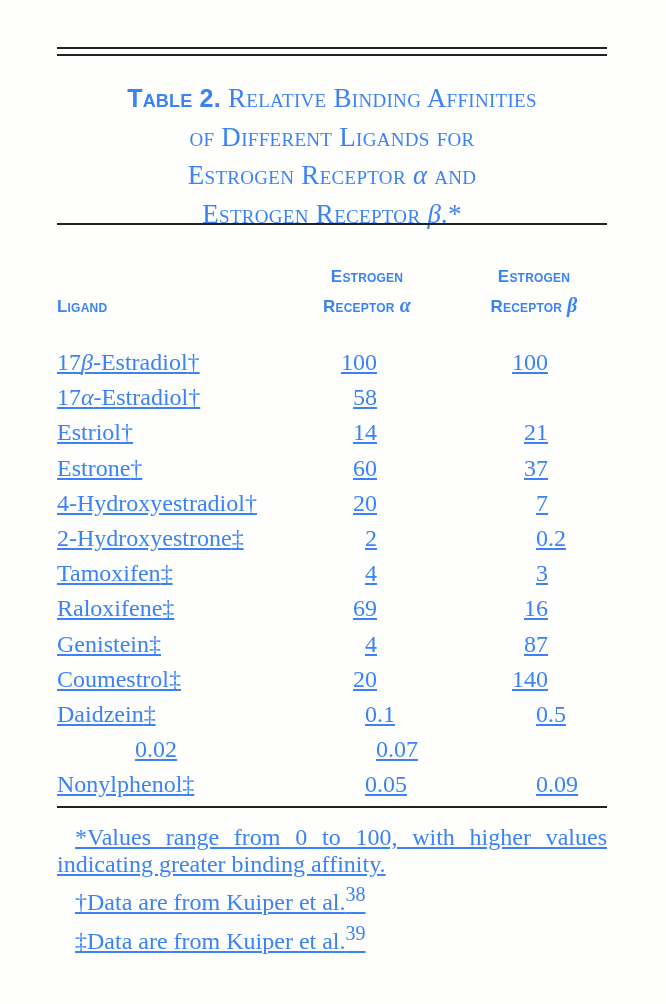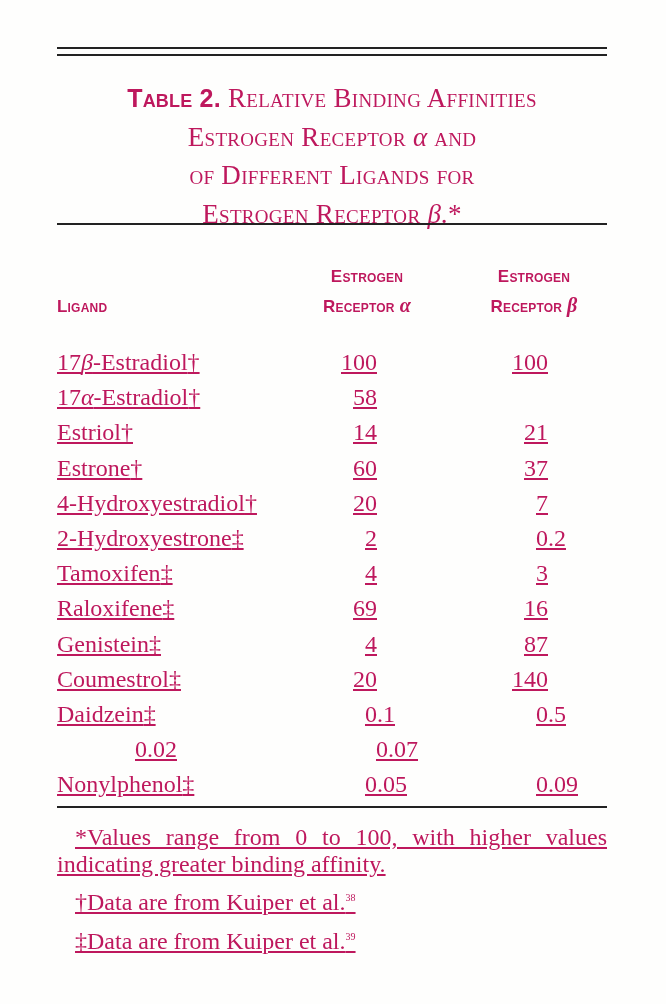--- a/index.html
+++ b/index.html
@@ -1,20 +1,20 @@
 <!DOCTYPE html>
 <html><head>
 <meta charset="utf-8">
 <style>
   html,body{margin:0;padding:0;background:#e8e8e8;}
   #page{
     position:relative;
     width:666px;height:1004px;
     background:#fefefd;
-    color:#be185d;
+    color:#3b82f6;
     overflow:hidden;
     font-family:"Liberation Serif","DejaVu Serif",serif;
   }
   #content{position:absolute;left:57px;top:0;width:550px;height:100%;}
 
   
   .rule-double{position:absolute;left:0;top:47px;width:100%;height:5px;
     border-top:2px solid #222;border-bottom:2px solid #222;}
   .rule{position:absolute;left:0;width:100%;height:2px;background:#222;}
   .rule-single{top:223px;}
@@ -50,34 +50,34 @@
   .col-a .ipart{width:90px;}
   .col-b .ipart{width:101px;}
   .fpart{display:inline-block;text-align:left;}
 
   
   .footnotes{position:absolute;left:0;top:824px;width:100%;font-size:24px;}
   .fn{line-height:26.5px;text-decoration:underline;}
   .fn + .fn{margin-top:12px;}
   .fn-line-full{text-indent:18px;text-align:justify;text-align-last:justify;}
   .fn-indent{text-indent:18px;}
-  .fn sup{font-size:10px;line-height:0;vertical-align:super;}
+  .fn sup{font-size:20px;line-height:0;vertical-align:super;}
 </style>
 </head>
 <body>
 
 <div id="page">
   <div id="content">
 
     <div class="rule-double"></div>
 
     <div class="caption" id="caption">
         <div class="caption-line"><span class="cap-label">Table 2. </span><span class="cap-sc">Relative Binding Affinities</span></div>
+        <div class="caption-line"><span class="cap-sc">of Different Ligands for</span></div>
         <div class="caption-line"><span class="cap-sc">Estrogen Receptor </span><span class="cap-greek">α</span><span class="cap-sc"> and</span></div>
-        <div class="caption-line"><span class="cap-sc">of Different Ligands for</span></div>
         <div class="caption-line"><span class="cap-sc">Estrogen Receptor </span><span class="cap-greek">β</span><span class="cap-sc">.*</span></div>
       </div>
 
     <div class="rule rule-single"></div>
 
     <div class="header-row">
       <div class="hdr hdr-ligand">Ligand</div>
       <div class="hdr hdr-col alpha">
         <div>Estrogen</div>
         <div><span>Receptor</span>&nbsp;<span class="hdr-greek">α</span></div>

